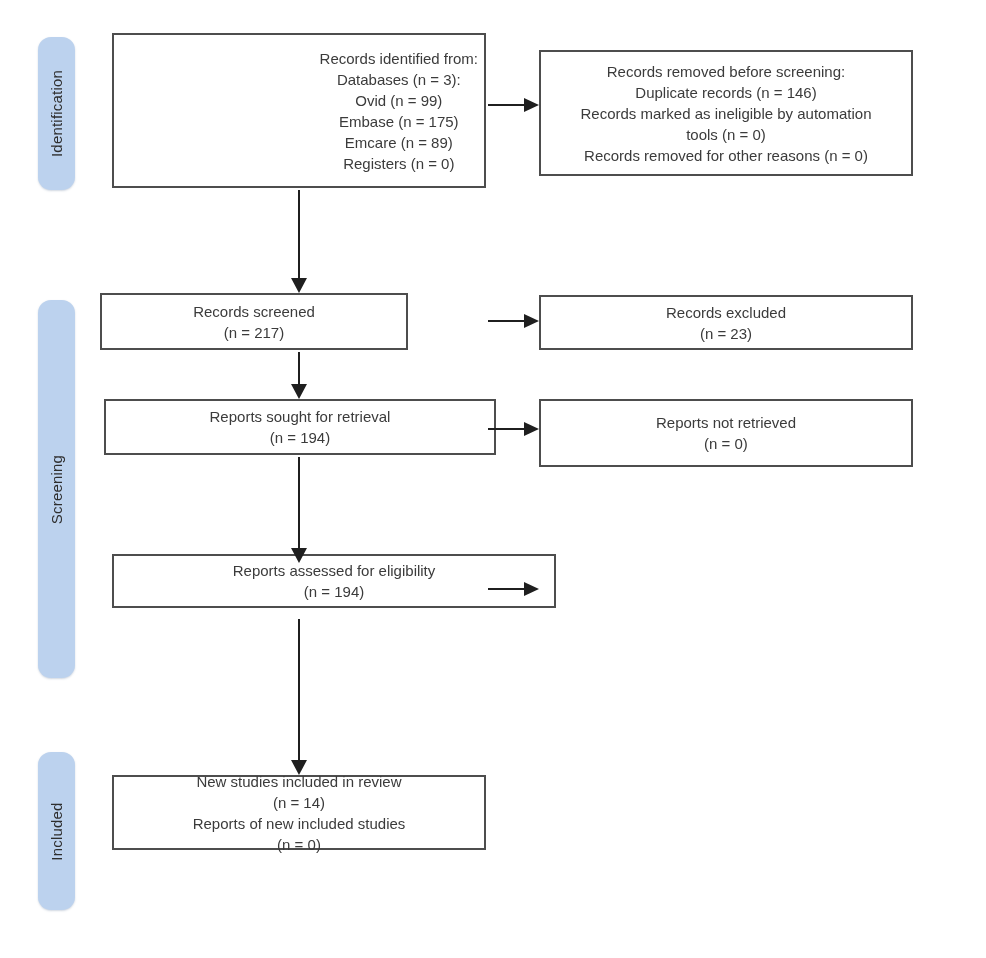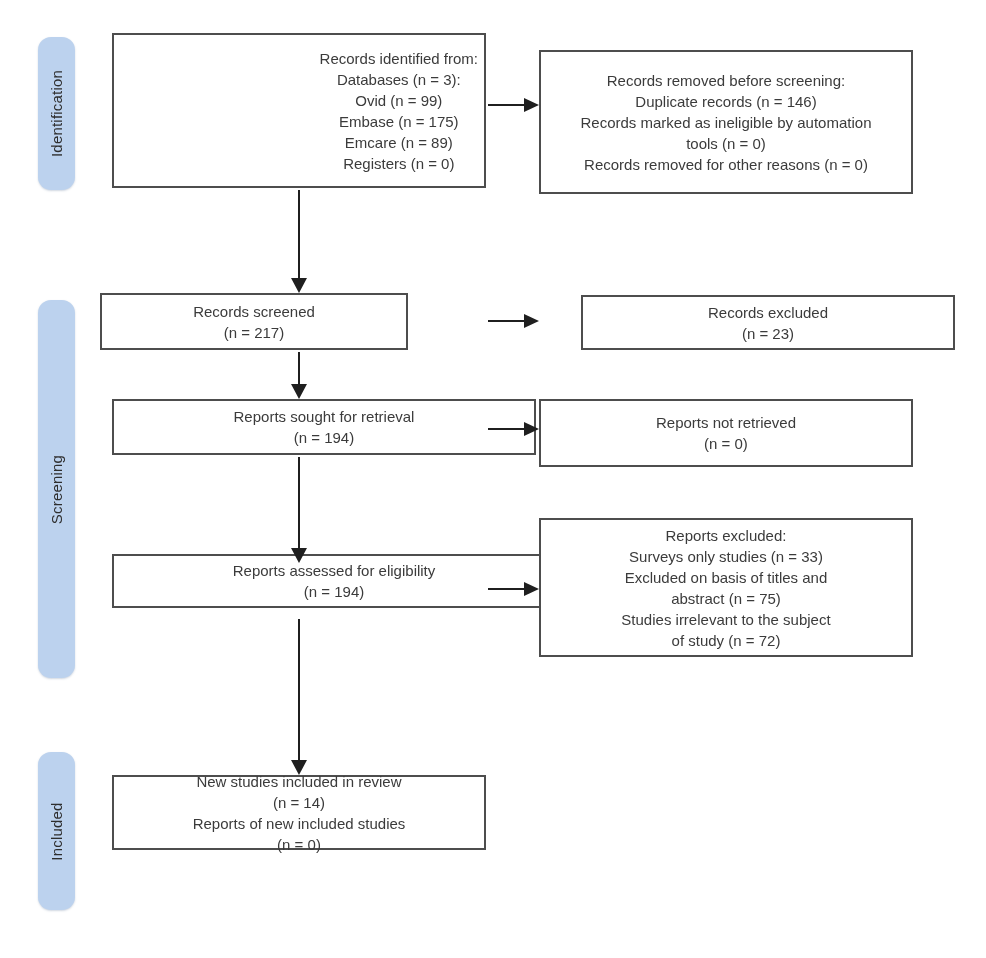--- a/index.html
+++ b/index.html
@@ -52,24 +52,24 @@
   }
   .box-text {
     white-space: pre-line;
     text-align: center;
     font-size: 15px;
     line-height: 21px;
     color: #3b3b3b;
     padding: 2px 6px;
   }
   .box-identified        { left: 112px; top: 33px;  width: 374px; height: 155px; justify-content: flex-end; }
-  .box-removed           { left: 539px; top: 50px;  width: 374px; height: 144px; }
+  .box-removed           { left: 539px; top: 50px;  width: 374px; height: 126px; }
   .box-screened          { left: 100px; top: 293px; width: 308px; height: 57px;  }
-  .box-records-excluded  { left: 539px; top: 295px; width: 374px; height: 55px; margin-left: 42px;  }
-  .box-sought            { left: 112px; top: 399px; width: 424px; height: 56px;  }
+  .box-records-excluded  { left: 539px; top: 295px; width: 374px; height: 55px;  }
+  .box-sought            { left: 104px; top: 399px; width: 392px; height: 56px;  }
   .box-not-retrieved     { left: 539px; top: 399px; width: 374px; height: 68px;  }
   .box-assessed          { left: 112px; top: 554px; width: 444px; height: 54px;  }
   .box-reports-excluded  { left: 539px; top: 518px; width: 374px; height: 139px; }
   .box-new-included      { left: 112px; top: 775px; width: 374px; height: 75px; }
 
   
   .vline {
     position: absolute;
     width: 2px;
     background: #1f1f1f;
@@ -165,28 +165,20 @@
   <div class="box box-not-retrieved">
     <div class="box-text">Reports not retrieved
 (n = 0)</div>
   </div>
 
   <div class="box box-assessed">
     <div class="box-text">Reports assessed for eligibility
 (n = 194)</div>
   </div>
 
-  <div class="box box-reports-excluded">
-    <div class="box-text">Reports excluded:
-Surveys only studies (n = 33)
-Excluded on basis of titles and
-abstract (n = 75)
-Studies irrelevant to the subject
-of study (n = 72)</div>
-  </div>
 
   <div class="box box-new-included">
     <div class="box-text">New studies included in review
 (n = 14)
 Reports of new included studies
 (n = 0)</div>
   </div>
 
   <div class="vline v1"></div>
   <div class="head-down v1h"></div>

